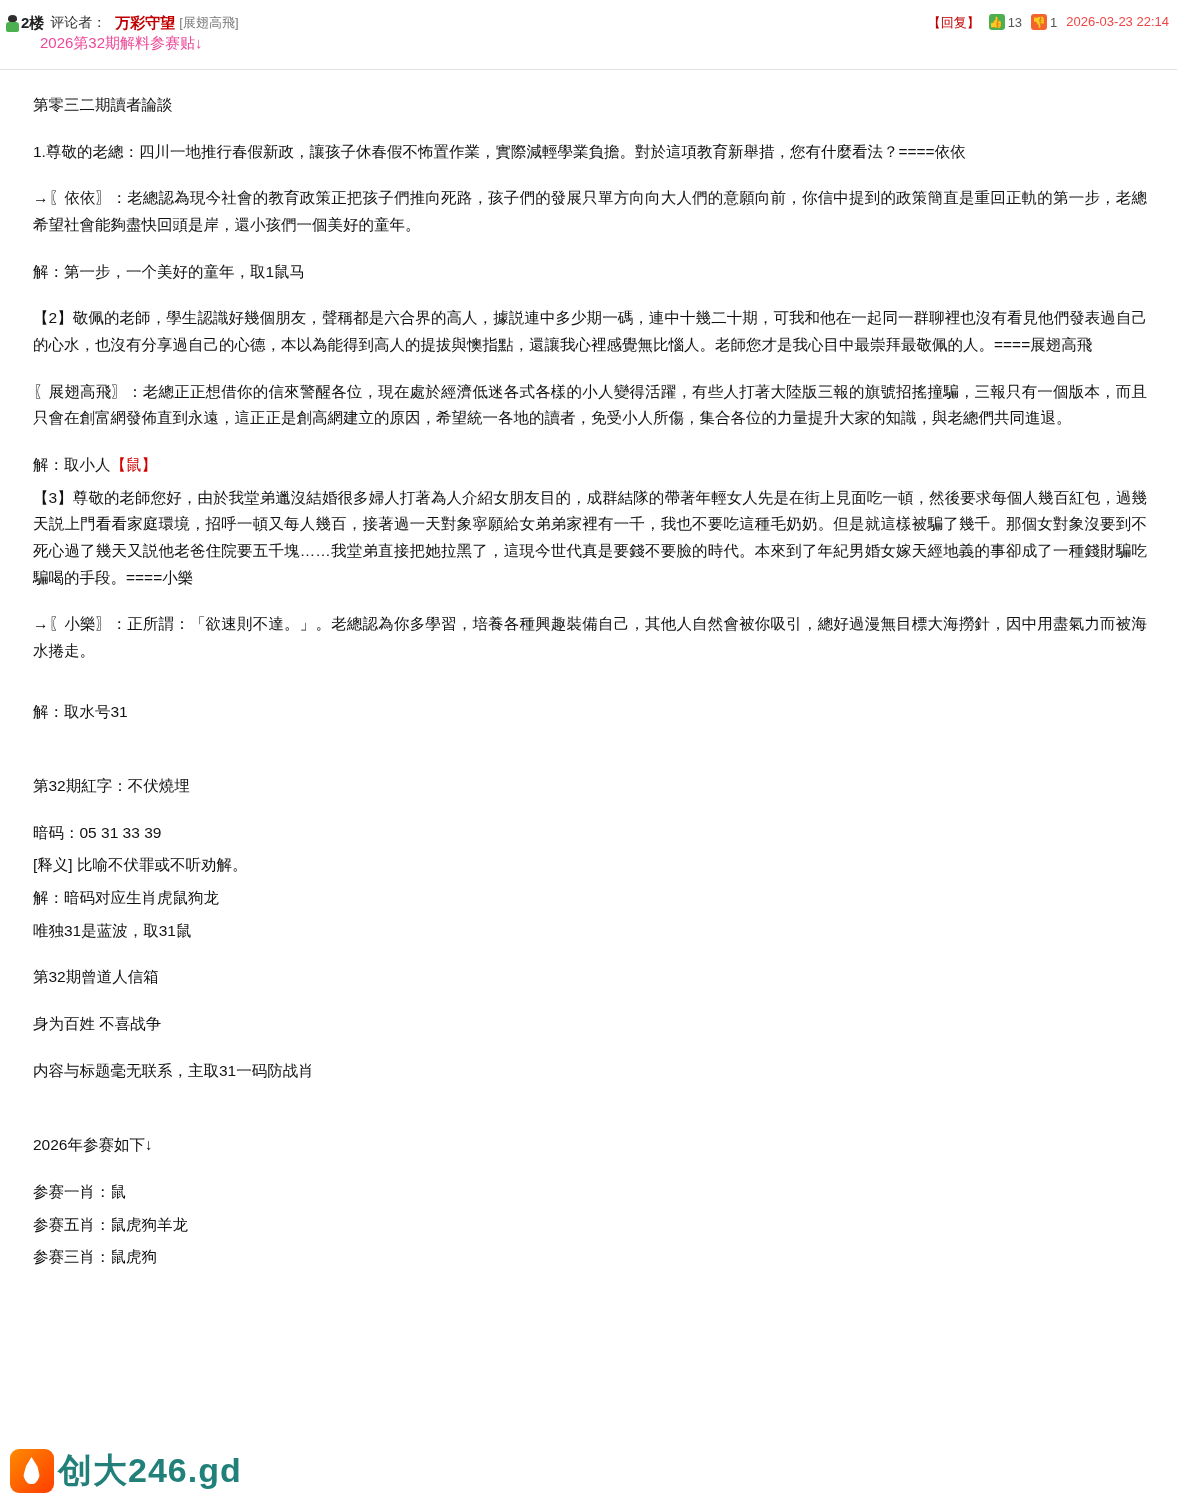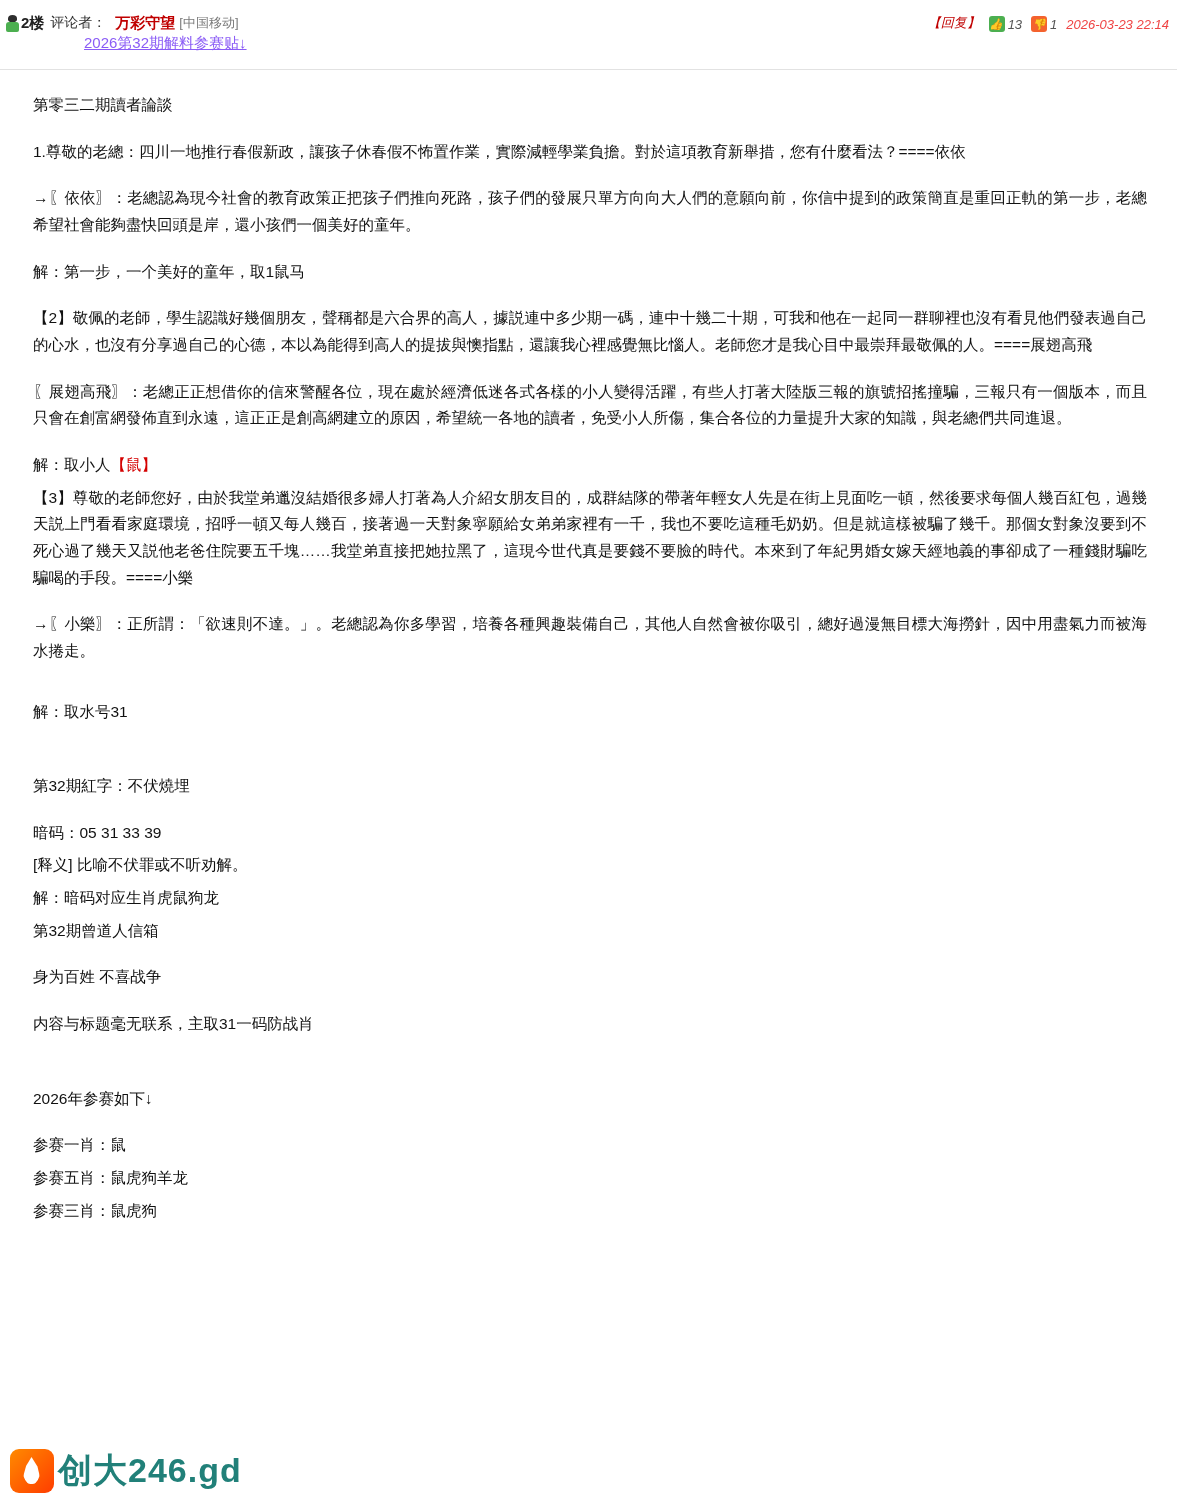--- a/index.html
+++ b/index.html
@@ -69,23 +69,22 @@
   }
   .carrier {
     font-size: 13px;
     color: #7a7a7a;
     margin-left: 4px;
     white-space: nowrap;
   }
   .header-right {
     margin-left: auto;
     display: flex;
-    align-items: flex-end;
+    align-items: flex-start;
     gap: 9px;
-    font-style: italic;
   }
   .reply-link {
     font-size: 13px;
     color: #c00000;
     white-space: nowrap;
     cursor: pointer;
   }
   .count-chip {
     display: inline-flex;
     align-items: center;
@@ -109,24 +108,23 @@
   .chip-icon.down { background: #f4622e; }
   .timestamp {
     font-size: 13px;
     color: #ef4444;
     white-space: nowrap;
   }
 
   
   .subject-line {
     font-size: 15px;
-    color: #8b5cf6;
-    padding: 4px 0 0 84px;
+    color: #ec4899;
+    padding: 4px 0 0 40px;
     box-sizing: border-box;
-    text-decoration: underline;
   }
 
   
   .divider {
     margin: 16px 0 0 0;
     border-top: 1px solid #e2e2e2;
   }
 
   
   .content {
@@ -187,21 +185,21 @@
 <div class="post-header">
   <span class="floor-badge">
     <span class="floor-icon">
       <span class="head"></span>
         <span class="body"></span>
     </span>
     <span>2楼</span>
   </span>
   <span class="commenter-label">评论者：</span>
   <span class="commenter-name">万彩守望</span>
-  <span class="carrier">[中国移动]</span>
+  <span class="carrier">[展翅高飛]</span>
 
   <span class="header-right">
     <span class="reply-link">【回复】</span>
     <span class="count-chip">
       <span class="chip-icon up">👍</span>
       <span>13</span>
     </span>
     <span class="count-chip">
       <span class="chip-icon down">👎</span>
       <span>1</span>
@@ -232,20 +230,21 @@
   <p>【3】尊敬的老師您好，由於我堂弟邋沒結婚很多婦人打著為人介紹女朋友目的，成群結隊的帶著年輕女人先是在街上見面吃一頓，然後要求每個人幾百紅包，過幾天説上門看看家庭環境，招呼一頓又每人幾百，接著過一天對象寧願給女弟弟家裡有一千，我也不要吃這種毛奶奶。但是就這樣被騙了幾千。那個女對象沒要到不死心過了幾天又説他老爸住院要五千塊……我堂弟直接把她拉黑了，這現今世代真是要錢不要臉的時代。本來到了年紀男婚女嫁天經地義的事卻成了一種錢財騙吃騙喝的手段。====小樂</p>
   <p class="gap-lg">→〖小樂〗：正所謂：「欲速則不達。」。老總認為你多學習，培養各種興趣裝備自己，其他人自然會被你吸引，總好過漫無目標大海撈針，因中用盡氣力而被海水捲走。</p>
 
   <p class="gap-xl">解：取水号31</p>
 
   <p>第32期紅字：不伏燒埋</p>
 
   <p class="tight">暗码：05 31 33 39</p>
   <p class="tight">[释义] 比喻不伏罪或不听劝解。</p>
   <p class="tight">解：暗码对应生肖虎鼠狗龙</p>
+  <p>唯独31是蓝波，取31鼠</p>
 
   <p>第32期曾道人信箱</p>
   <p>身为百姓  不喜战争</p>
   <p class="gap-xl"> 内容与标题毫无联系，主取31一码防战肖</p>
 
   <p>2026年参赛如下↓</p>
   <p class="tight">参赛一肖：鼠</p>
   <p class="tight">参赛五肖：鼠虎狗羊龙</p>
   <p class="tight">参赛三肖：鼠虎狗</p>
 </div>

